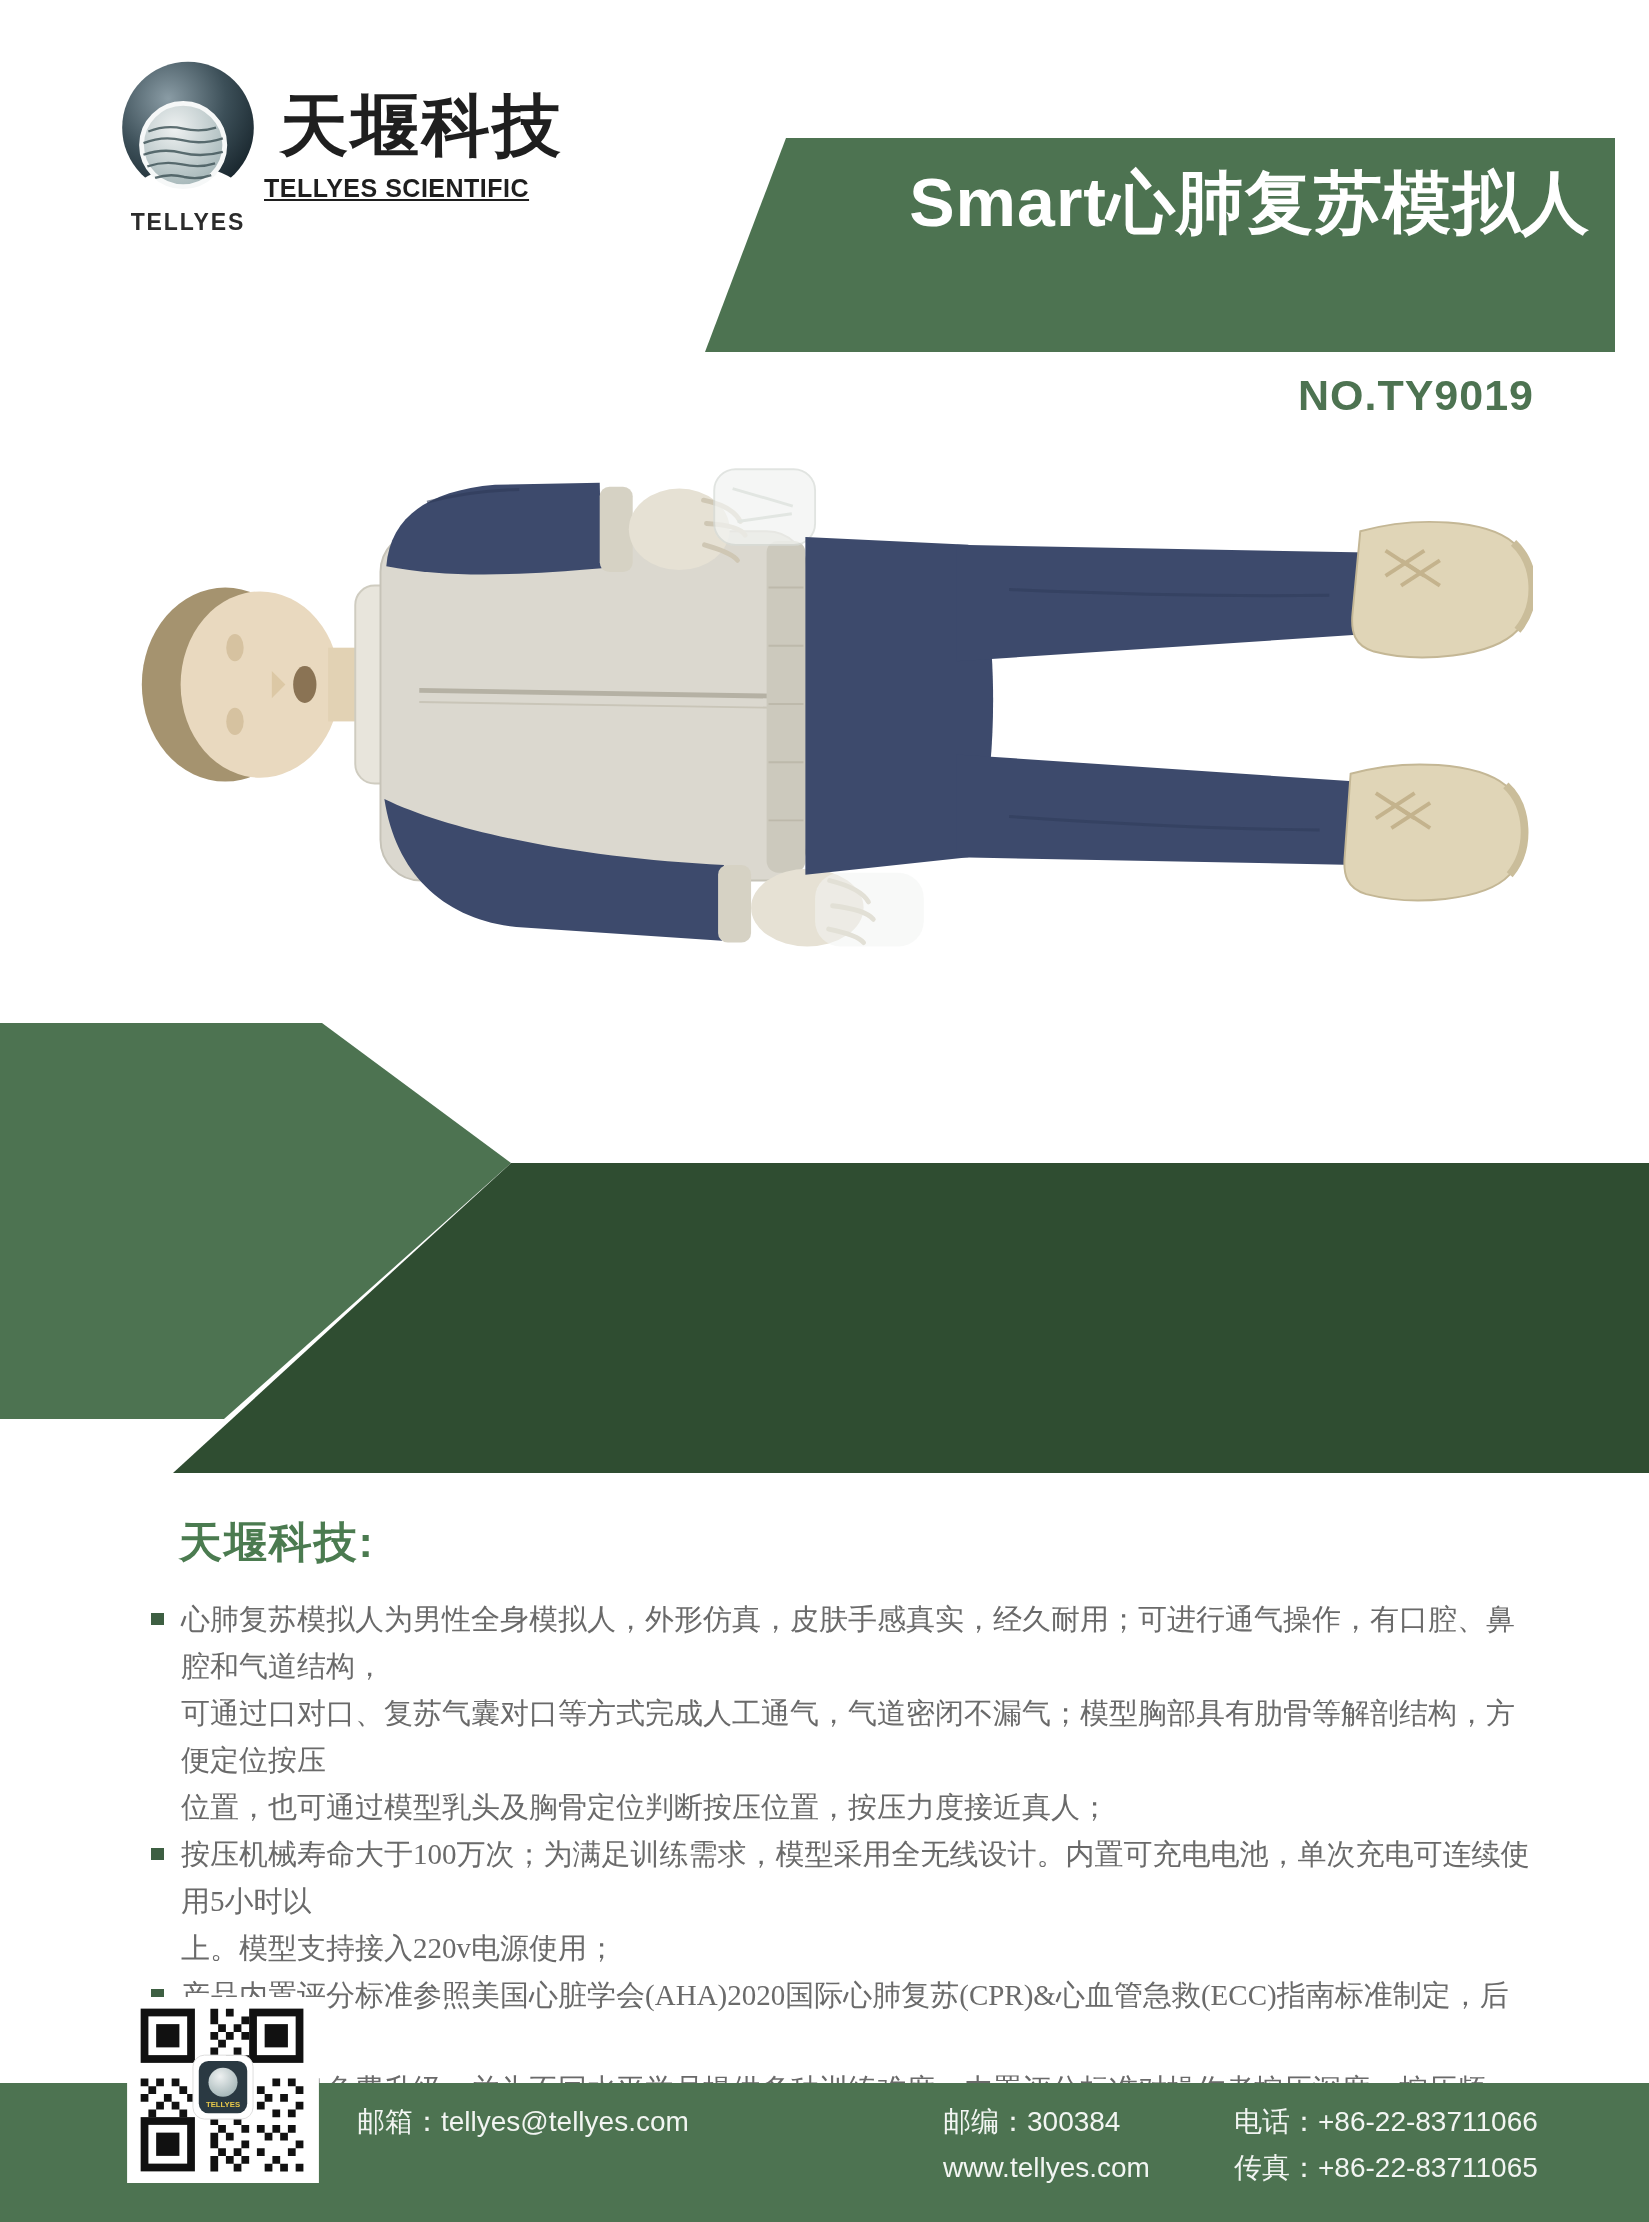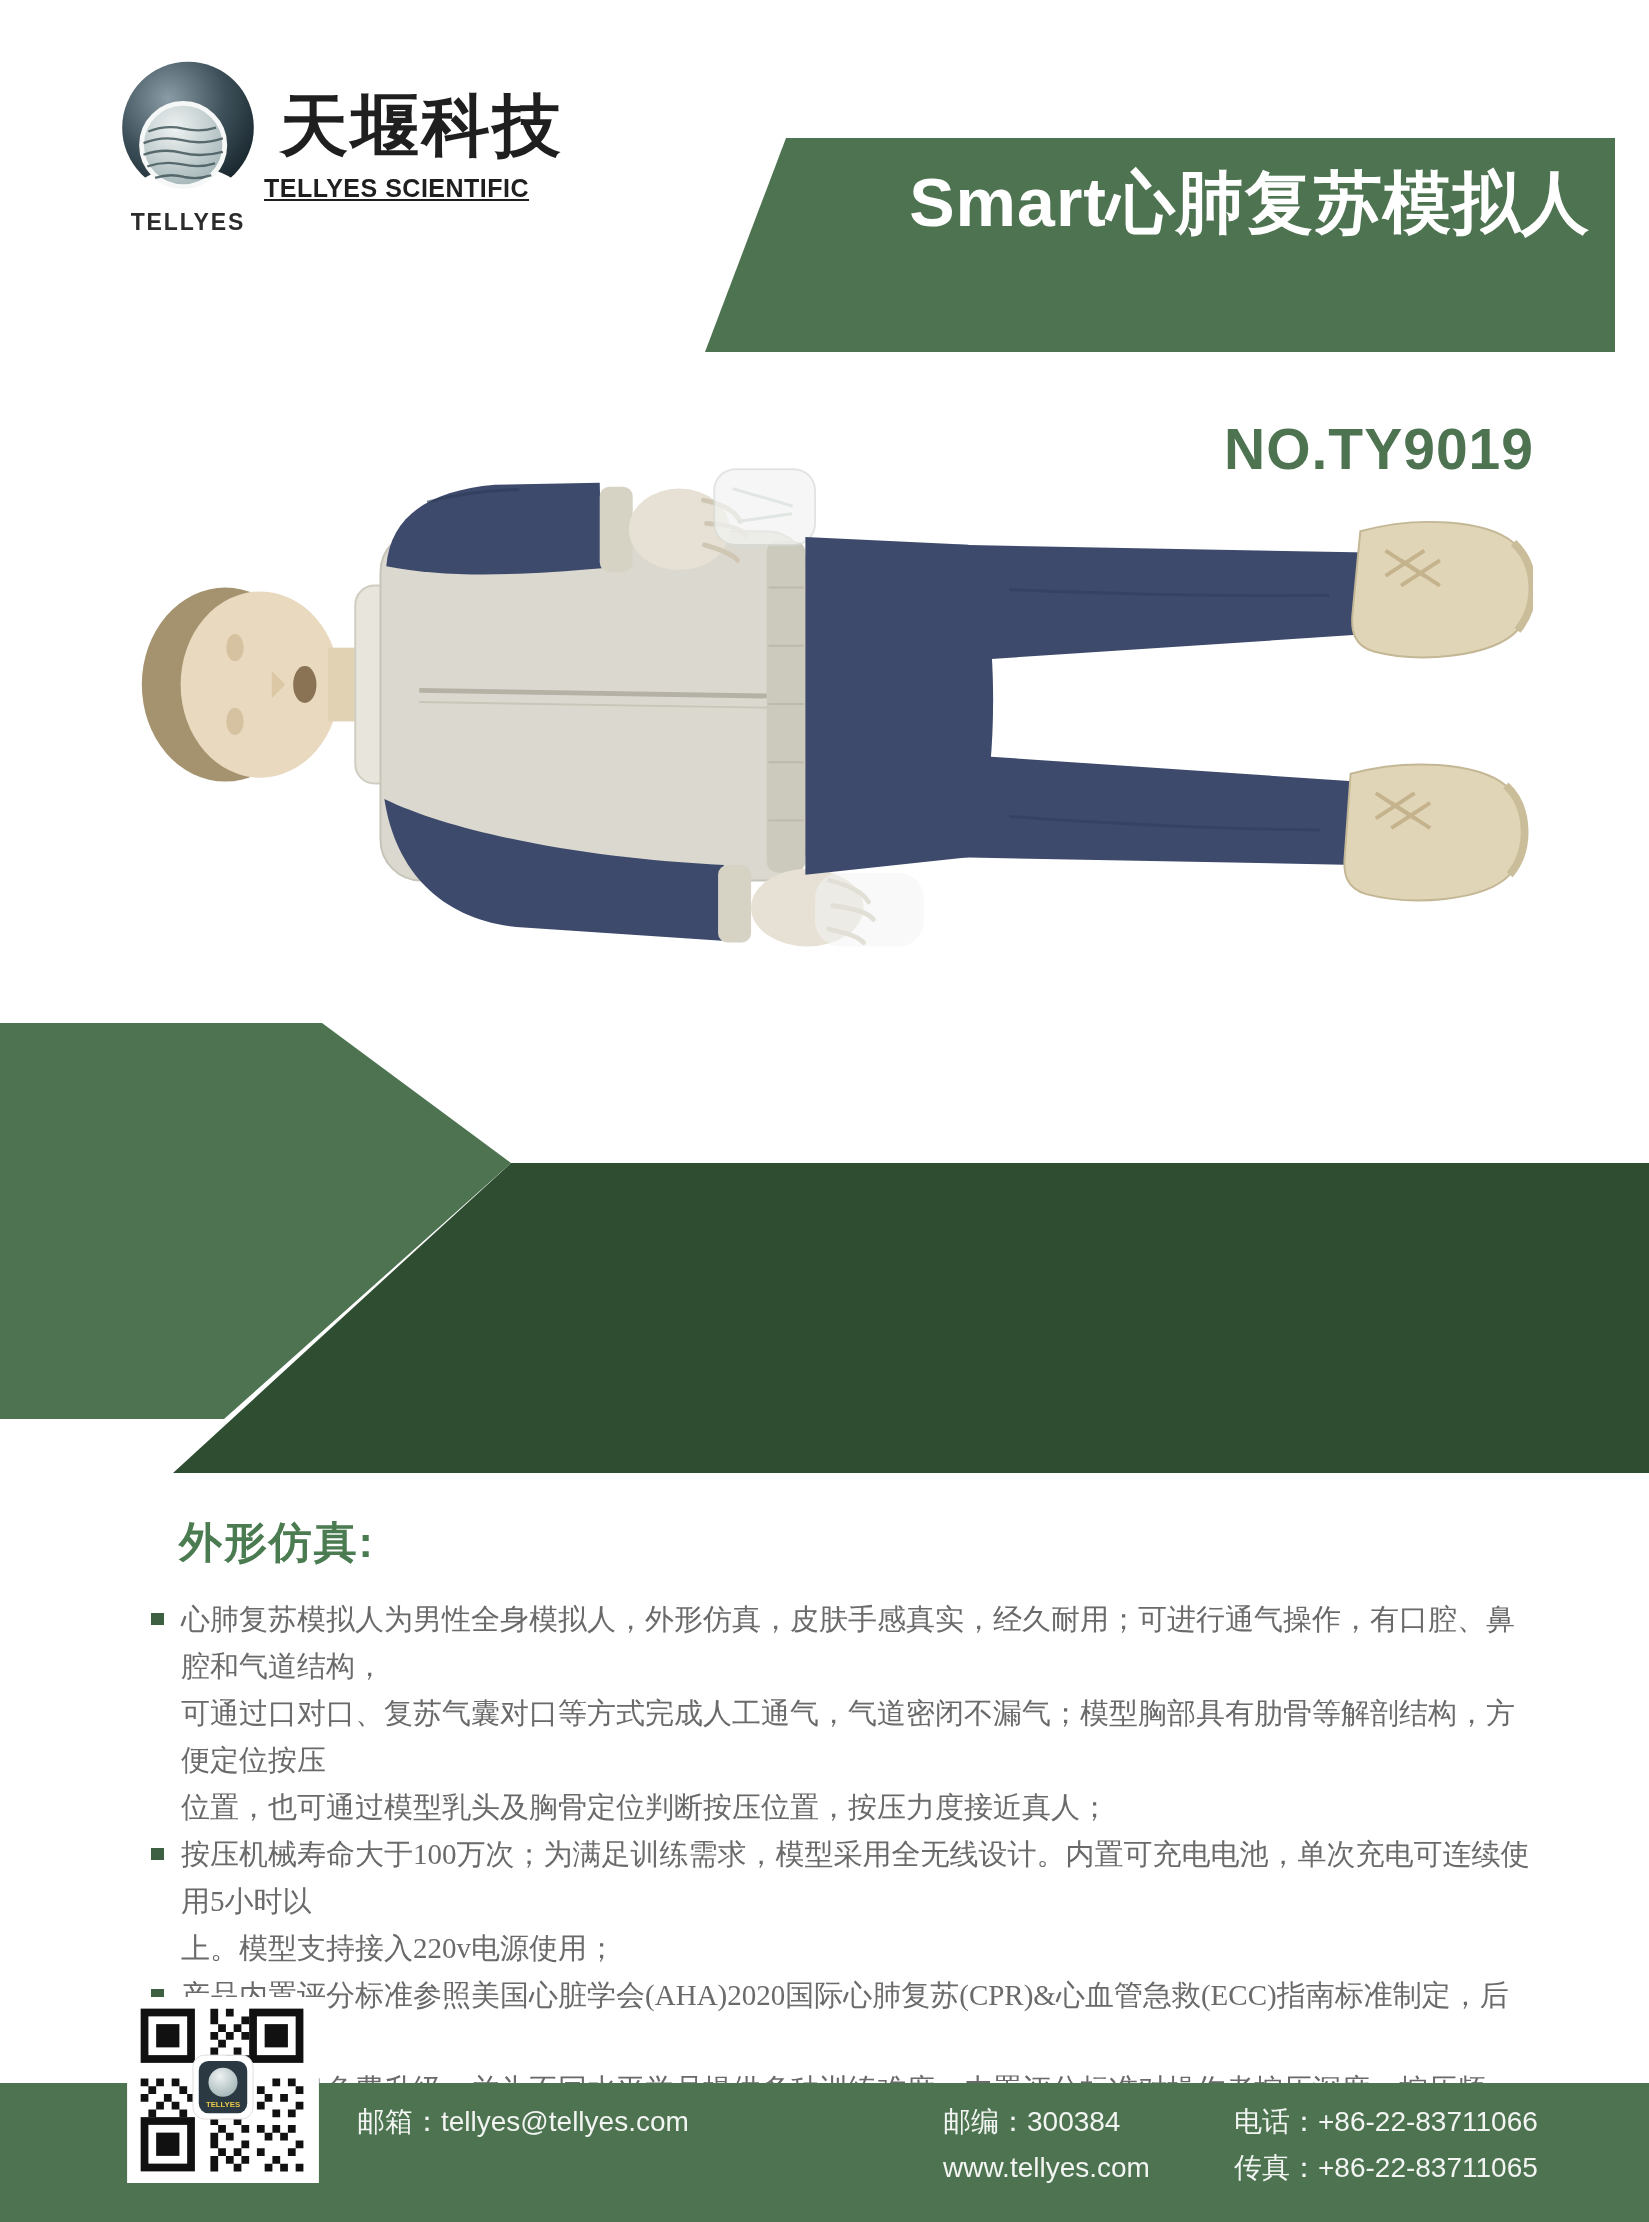--- a/index.html
+++ b/index.html
@@ -20,22 +20,22 @@
   .logo-en{position:absolute;left:149px;top:118px;font-size:25px;font-weight:700;
     color:#1f1f1f;letter-spacing:0.5px;white-space:nowrap;text-decoration:underline;}
 
   
   .banner{left:0;top:138px;width:1615px;height:214px;background:#4d7351;
     clip-path:polygon(786px 0,1615px 0,1615px 214px,705px 214px);}
   .banner-text{position:absolute;right:25px;top:17.5px;color:#ffffff;}
   .banner-line1{font-size:68px;font-weight:700;letter-spacing:1px;line-height:93px;white-space:nowrap;}
   .banner-line2{font-size:68px;font-weight:700;letter-spacing:1px;line-height:93px;
     padding-right:52px;white-space:nowrap;}
-  .model-no{right:116px;top:371px;font-size:57px;font-weight:700;color:#4d7351;
-    letter-spacing:1px;white-space:nowrap;margin-top:45px;}
+  .model-no{right:116px;top:371px;font-size:43px;font-weight:700;color:#4d7351;
+    letter-spacing:1px;white-space:nowrap;}
 
   
   .shape-light{left:0;top:1023px;width:511px;height:396px;background:#4d7351;
     clip-path:polygon(0 0,322px 0,511px 140px,224px 396px,0 396px);}
   .shape-dark{left:0;top:1163px;width:1650px;height:310px;background:#2f4d31;
     clip-path:polygon(511px 0,1650px 0,1650px 310px,173px 310px);}
 
   
   .features-heading{left:179px;top:1514px;font-size:43px;font-weight:700;
     color:#4b7b50;letter-spacing:1.9px;white-space:nowrap;}
@@ -167,21 +167,21 @@
         <path d="M1278,388 l40,-26"></path>
       <path d="M1294,372 l40,26"></path>
         <path d="M1294,398 l40,-26"></path>
     </g>
   </g>
 </svg>
 
 <div class="abs shape-light"></div>
 <div class="abs shape-dark"></div>
 
-<div class="abs features-heading">外形仿真:</div>
+<div class="abs features-heading">天堰科技:</div>
 <div class="abs features-list">
   <div class="feature-item">
     <span class="feature-bullet"></span>
     <div class="feature-text">心肺复苏模拟人为男性全身模拟人，外形仿真，皮肤手感真实，经久耐用；可进行通气操作，有口腔、鼻腔和气道结构，
 可通过口对口、复苏气囊对口等方式完成人工通气，气道密闭不漏气；模型胸部具有肋骨等解剖结构，方便定位按压
 位置，也可通过模型乳头及胸骨定位判断按压位置，按压力度接近真人；</div>
   </div>
   <div class="feature-item">
     <span class="feature-bullet"></span>
     <div class="feature-text">按压机械寿命大于100万次；为满足训练需求，模型采用全无线设计。内置可充电电池，单次充电可连续使用5小时以

